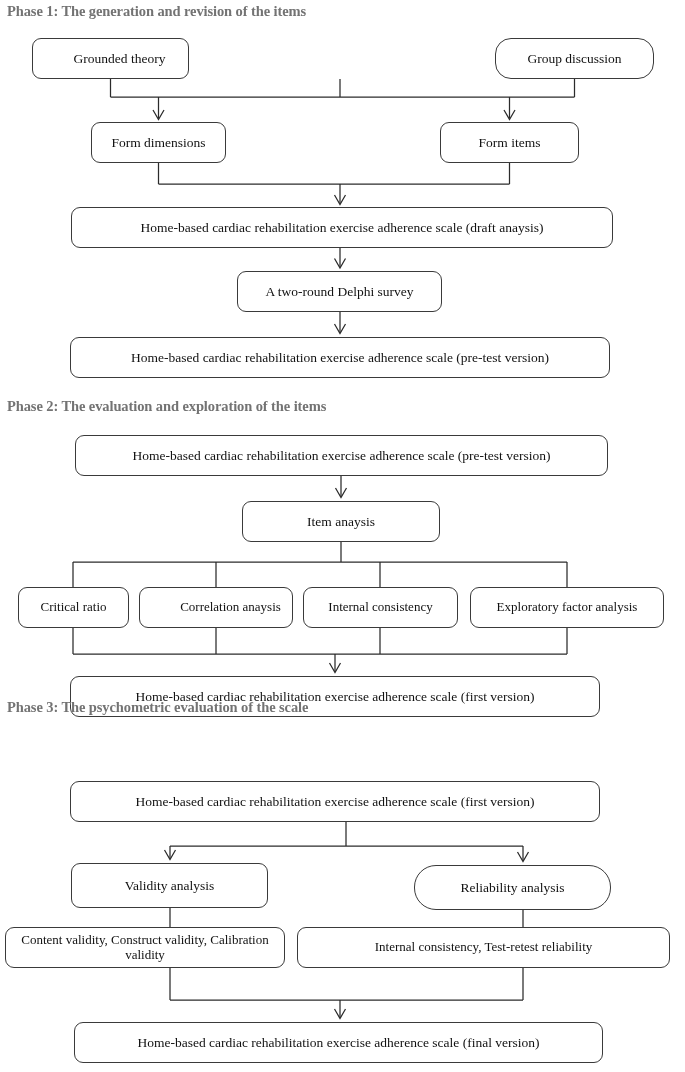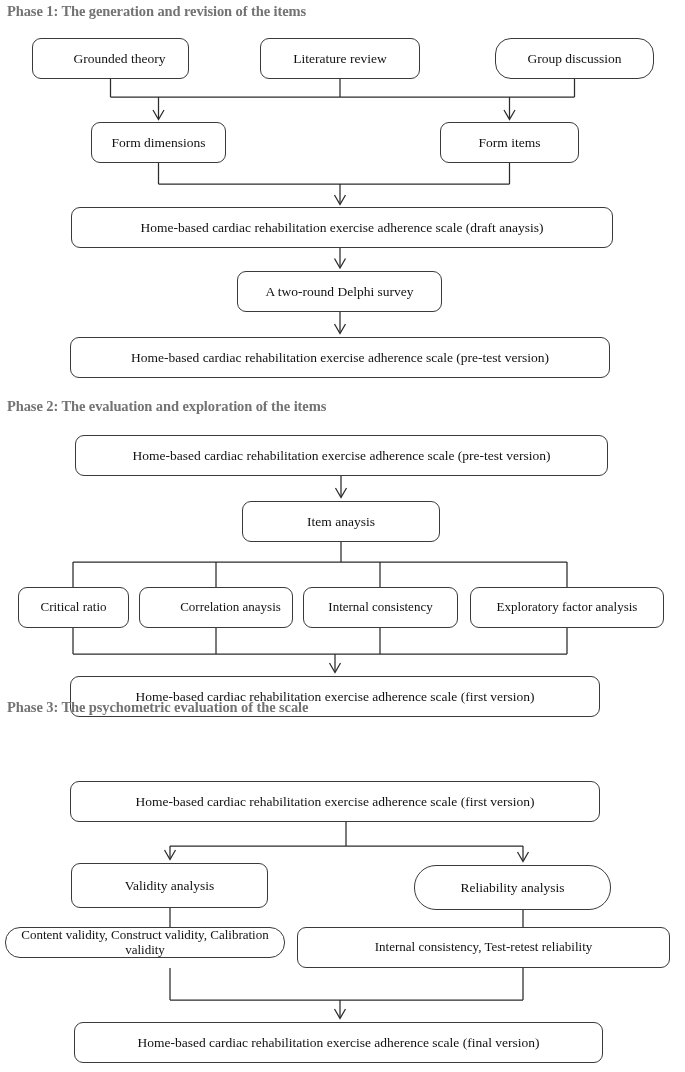--- a/index.html
+++ b/index.html
@@ -59,21 +59,20 @@
   }
 </style>
 </head>
 <body>
 
 <div id="page">
 
   <div class="phase-title" style="left:7px; top:3px;">Phase 1: The generation and revision of the items</div>
 
   <div class="node" style="left:32px; top:38px; width:157px; height:41px;padding-left:24px;">Grounded theory</div>
-  <div class="node" style="left:260px; top:38px; width:160px; height:41px;">Literature review</div>
   <div class="node" style="left:495px; top:38px; width:159px; height:41px;border-radius:16px;">Group discussion</div>
 
   <div class="node" style="left:91px; top:122px; width:135px; height:41px;">Form dimensions</div>
   <div class="node" style="left:440px; top:122px; width:139px; height:41px;">Form items</div>
 
   <div class="node" style="left:71px; top:207px; width:542px; height:41px;">Home-based cardiac rehabilitation exercise adherence scale (draft anaysis)</div>
 
   <div class="node" style="left:237px; top:271px; width:205px; height:41px;">A two-round Delphi survey</div>
 
   <div class="node" style="left:70px; top:337px; width:540px; height:41px;">Home-based cardiac rehabilitation exercise adherence scale (pre-test version)</div>
@@ -91,21 +90,21 @@
 
   <div class="node" style="left:70px; top:676px; width:530px; height:41px;">Home-based cardiac rehabilitation exercise adherence scale (first version)</div>
 
   <div class="phase-title" style="left:7px; top:699px;">Phase 3: The psychometric evaluation of the scale</div>
 
   <div class="node" style="left:70px; top:781px; width:530px; height:41px;">Home-based cardiac rehabilitation exercise adherence scale (first version)</div>
 
   <div class="node" style="left:71px; top:863px; width:197px; height:45px;">Validity analysis</div>
   <div class="node" style="left:414px; top:865px; width:197px; height:45px;border-radius:22px;">Reliability analysis</div>
 
-  <div class="node small" style="left:5px; top:927px; width:280px; height:31px;border-radius:15px;">Content validity, Construct validity, Calibration validity</div>
+  <div class="node small" style="left:5px; top:927px; width:280px; height:41px;">Content validity, Construct validity, Calibration validity</div>
   <div class="node small" style="left:297px; top:927px; width:373px; height:41px;">Internal consistency, Test-retest reliability</div>
 
   <div class="node" style="left:74px; top:1022px; width:529px; height:41px;">Home-based cardiac rehabilitation exercise adherence scale (final version)</div>
 
   <svg class="connectors" viewBox="0 0 685 1072">
 
     <line x1="110.5" y1="79" x2="110.5" y2="97"></line>
     <line x1="340" y1="79" x2="340" y2="97"></line>
     <line x1="574.5" y1="79" x2="574.5" y2="97"></line>
     <line x1="110.5" y1="97" x2="574.5" y2="97"></line>

